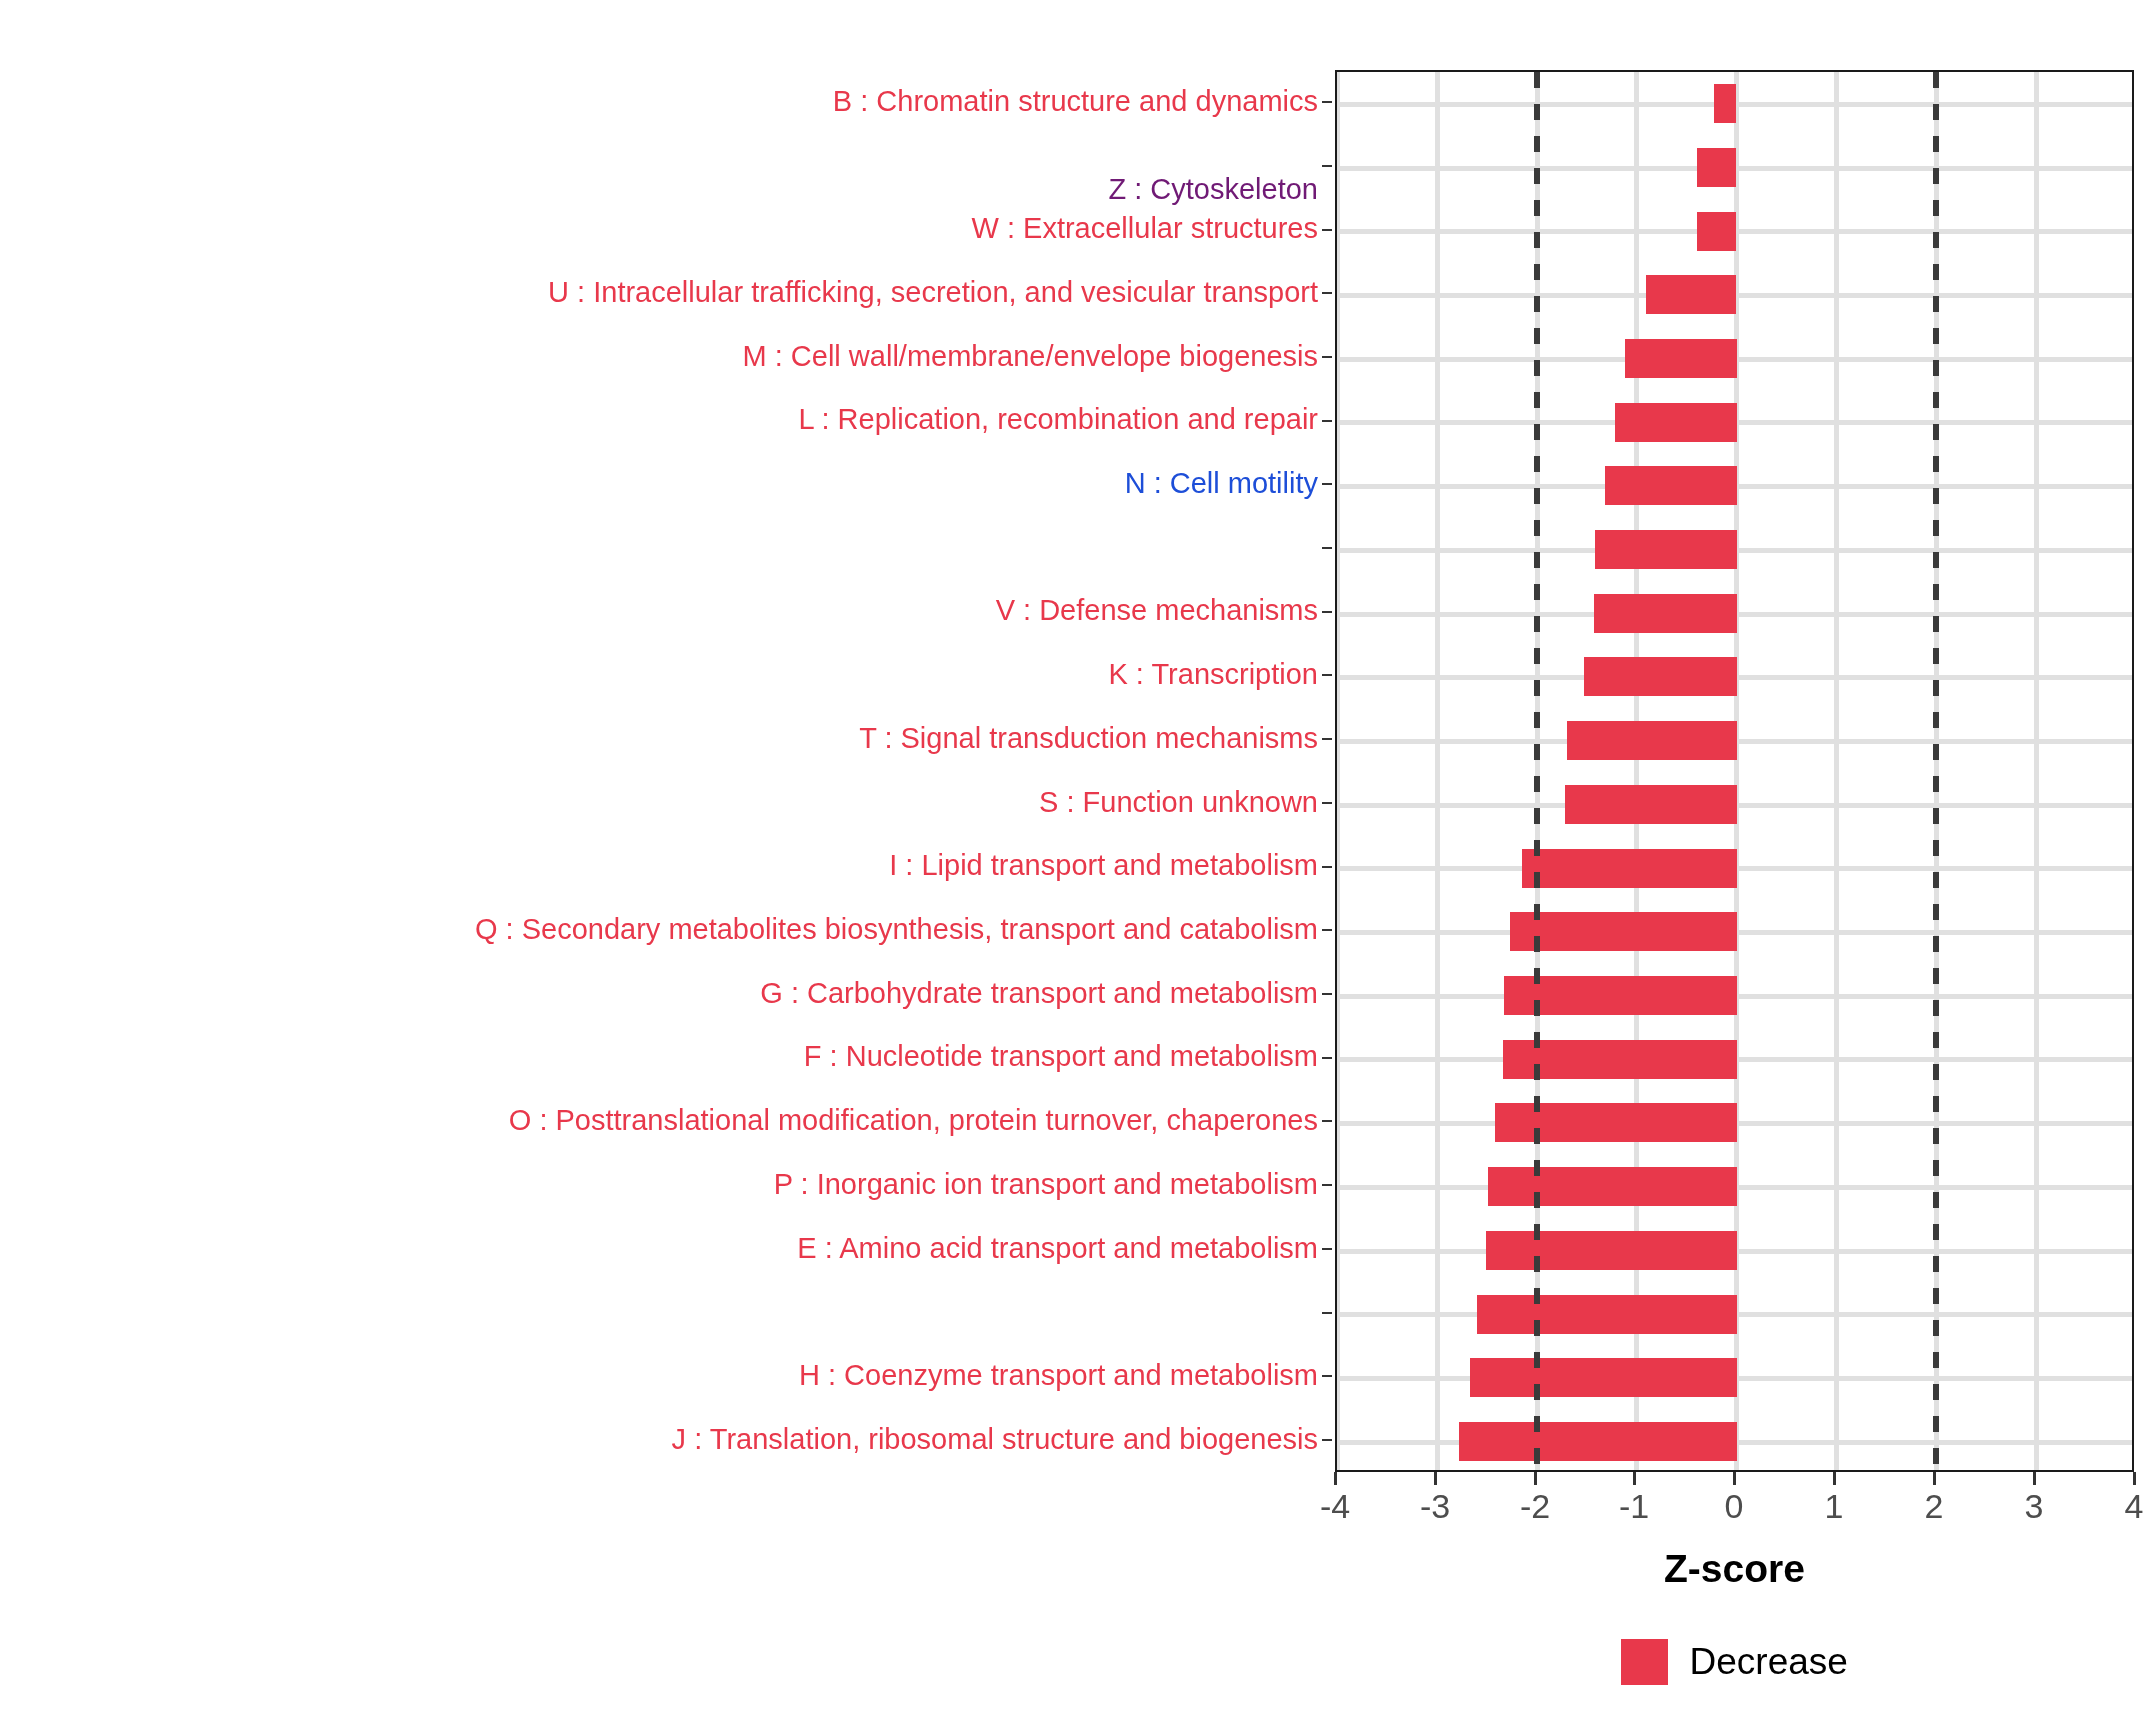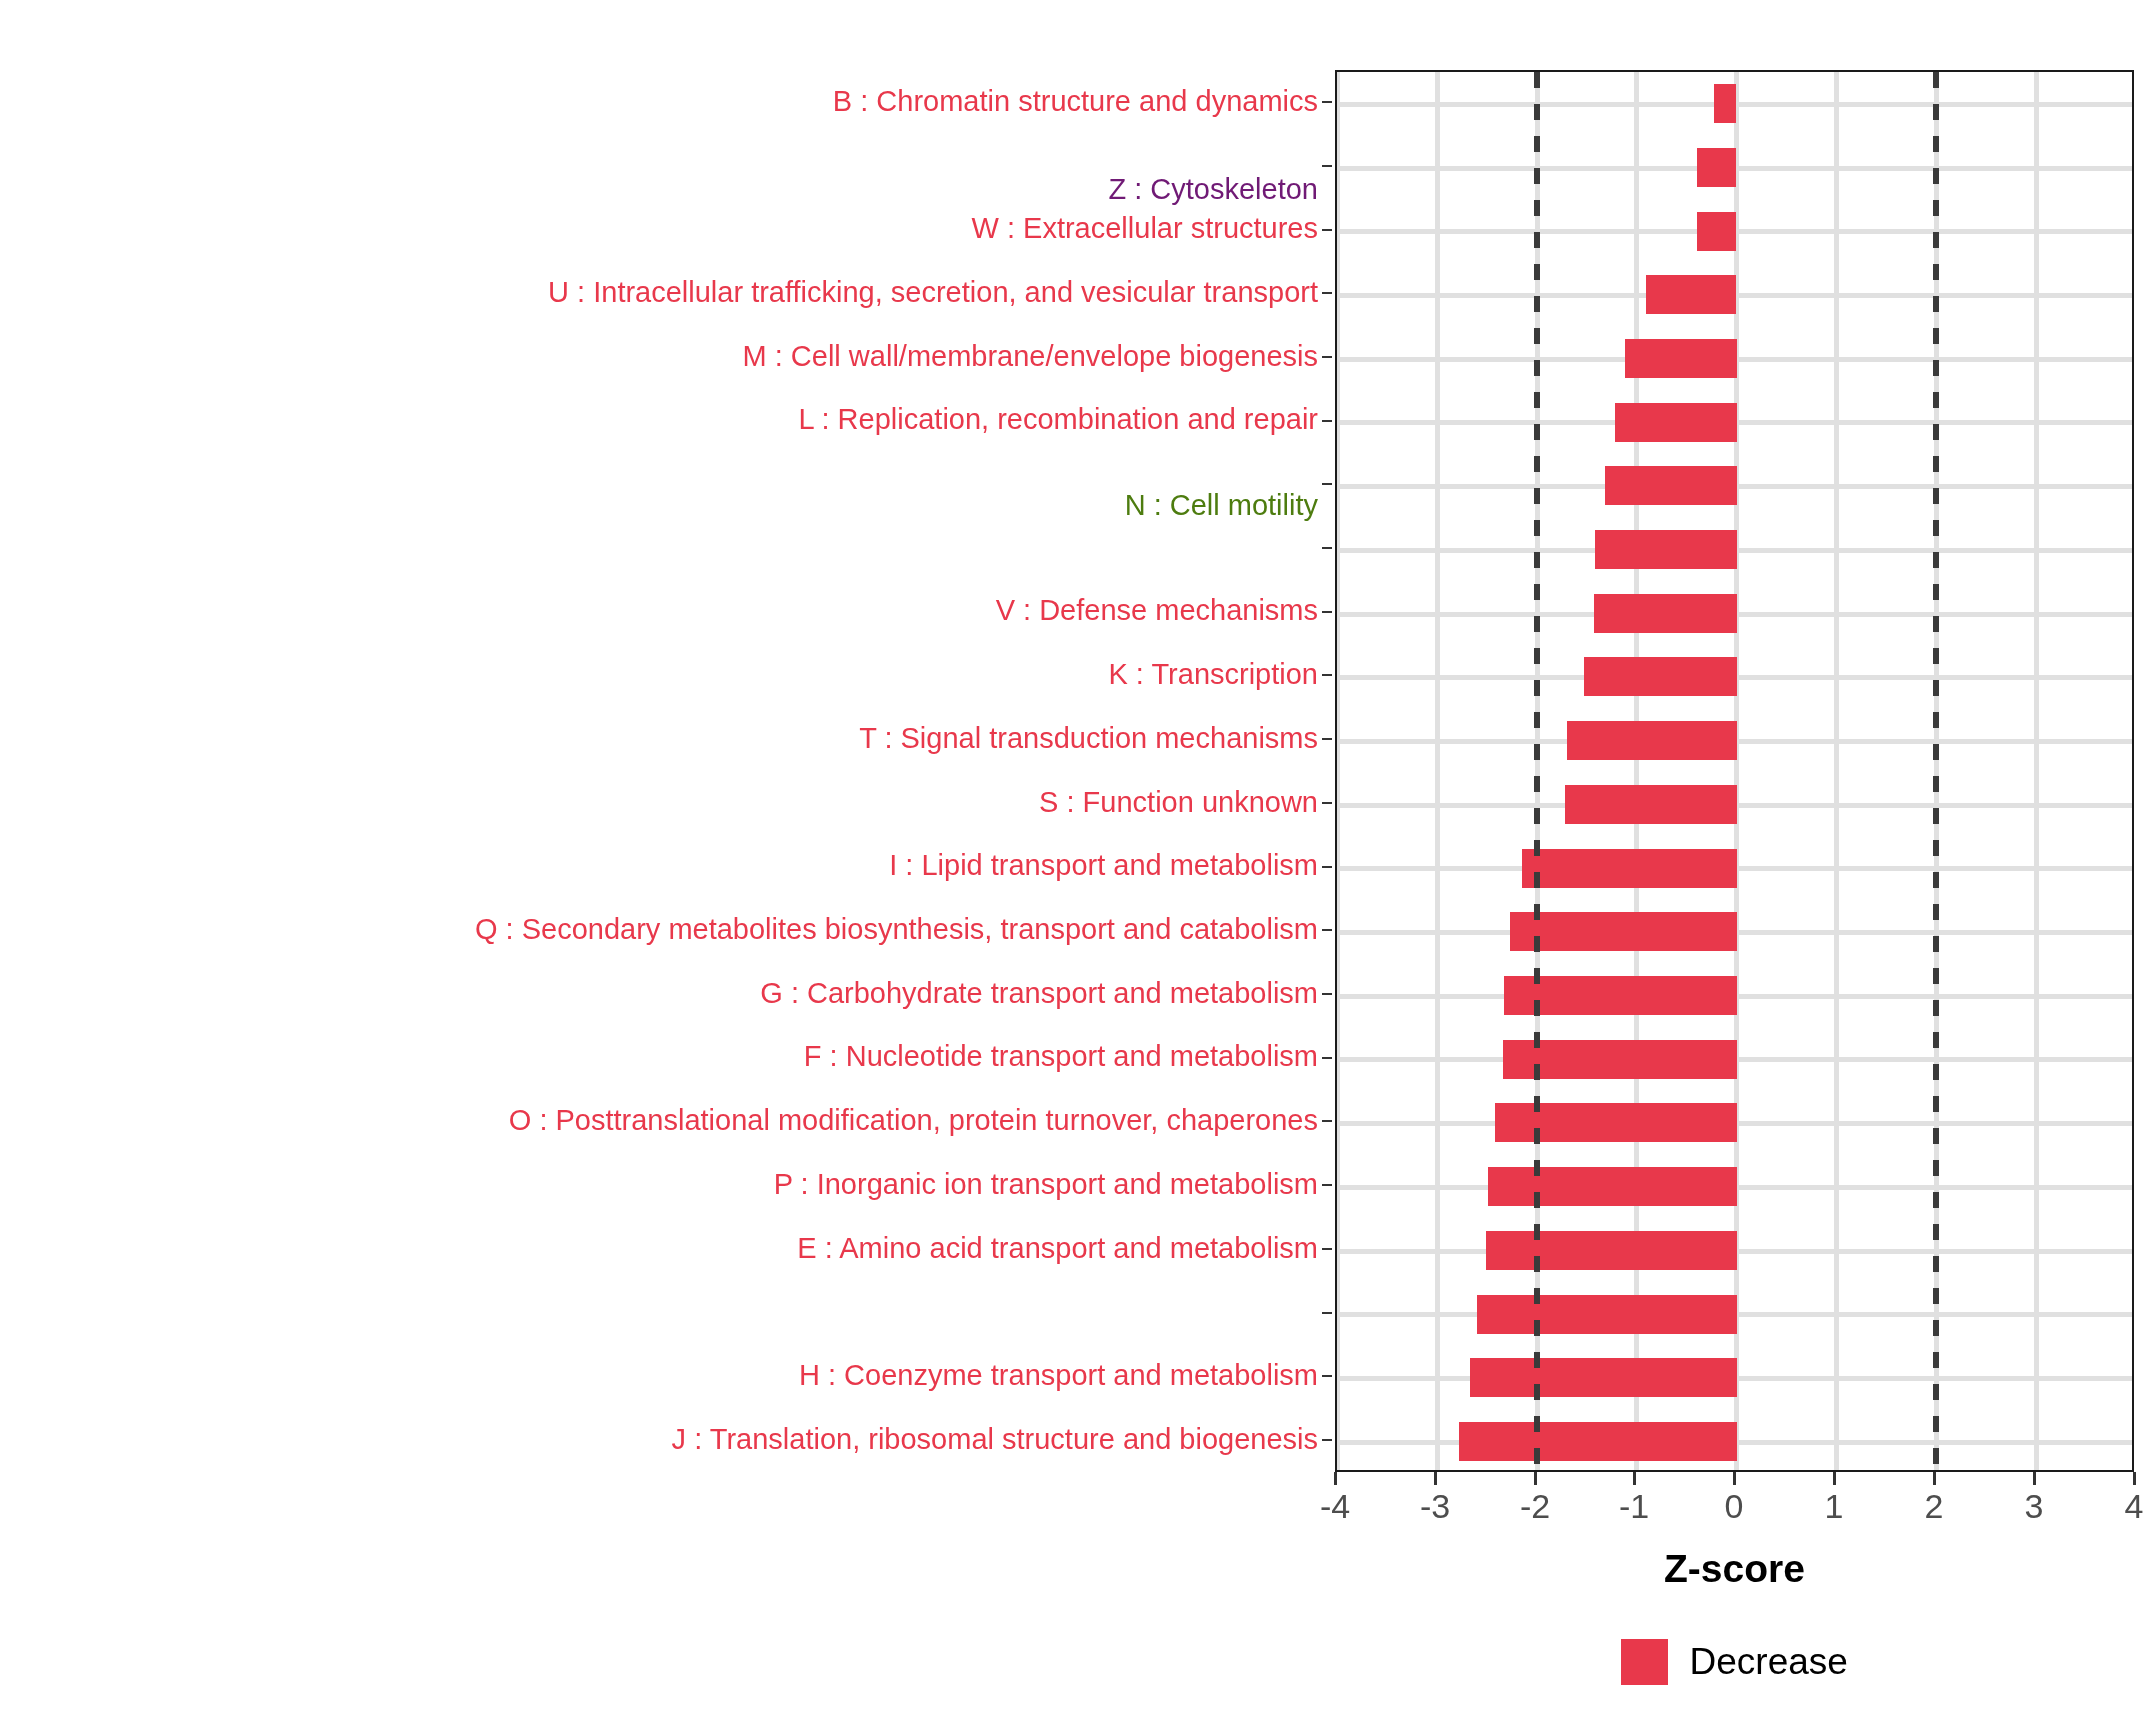--- a/index.html
+++ b/index.html
@@ -111,21 +111,21 @@
       <div class="ylab" style="top: 81px; color: #701a75; margin-top: 24px;">Z : Cytoskeleton</div>
       <div class="ytick" style="top: 95px; right: 0px; left: 1322px;"></div>
       <div class="ylab" style="top: 144px; color: rgb(232, 56, 75);">W : Extracellular structures</div>
       <div class="ytick" style="top: 159px; right: 0px; left: 1322px;"></div>
       <div class="ylab" style="top: 208px; color: rgb(232, 56, 75);">U : Intracellular trafficking, secretion, and vesicular transport</div>
       <div class="ytick" style="top: 222px; right: 0px; left: 1322px;"></div>
       <div class="ylab" style="top: 272px; color: rgb(232, 56, 75);">M : Cell wall/membrane/envelope biogenesis</div>
       <div class="ytick" style="top: 286px; right: 0px; left: 1322px;"></div>
       <div class="ylab" style="top: 335px; color: rgb(232, 56, 75);">L : Replication, recombination and repair</div>
       <div class="ytick" style="top: 350px; right: 0px; left: 1322px;"></div>
-      <div class="ylab" style="top: 421px; color: #4d7c0f;">N : Cell motility</div>
+      <div class="ylab" style="top: 399px; color: #1d4ed8;">N : Cell motility</div>
       <div class="ytick" style="top: 413px; right: 0px; left: 1322px;"></div>
       <div class="ytick" style="top: 477px; right: 0px; left: 1322px;"></div>
       <div class="ylab" style="top: 526px; color: rgb(232, 56, 75);">V : Defense mechanisms</div>
       <div class="ytick" style="top: 541px; right: 0px; left: 1322px;"></div>
       <div class="ylab" style="top: 590px; color: rgb(232, 56, 75);">K : Transcription</div>
       <div class="ytick" style="top: 604px; right: 0px; left: 1322px;"></div>
       <div class="ylab" style="top: 654px; color: rgb(232, 56, 75);">T : Signal transduction mechanisms</div>
       <div class="ytick" style="top: 668px; right: 0px; left: 1322px;"></div>
       <div class="ylab" style="top: 718px; color: rgb(232, 56, 75);">S : Function unknown</div>
       <div class="ytick" style="top: 732px; right: 0px; left: 1322px;"></div>

